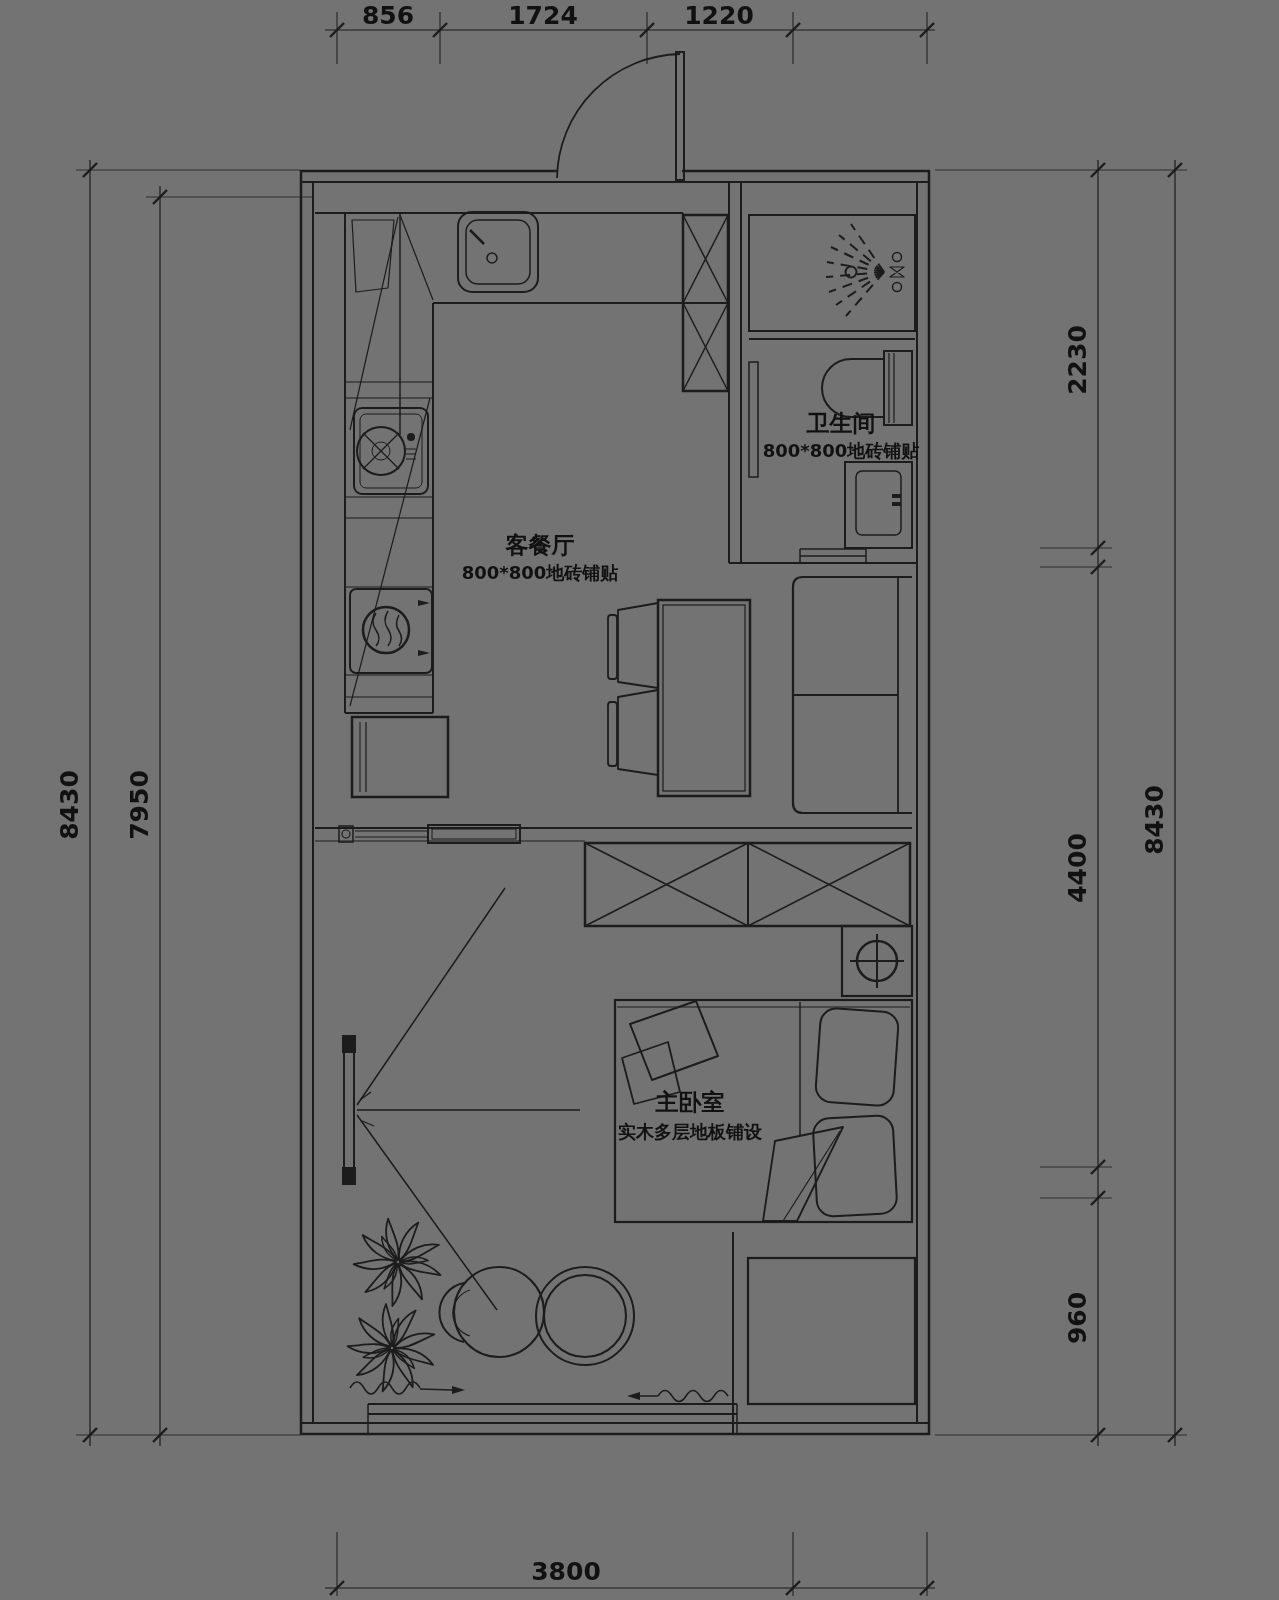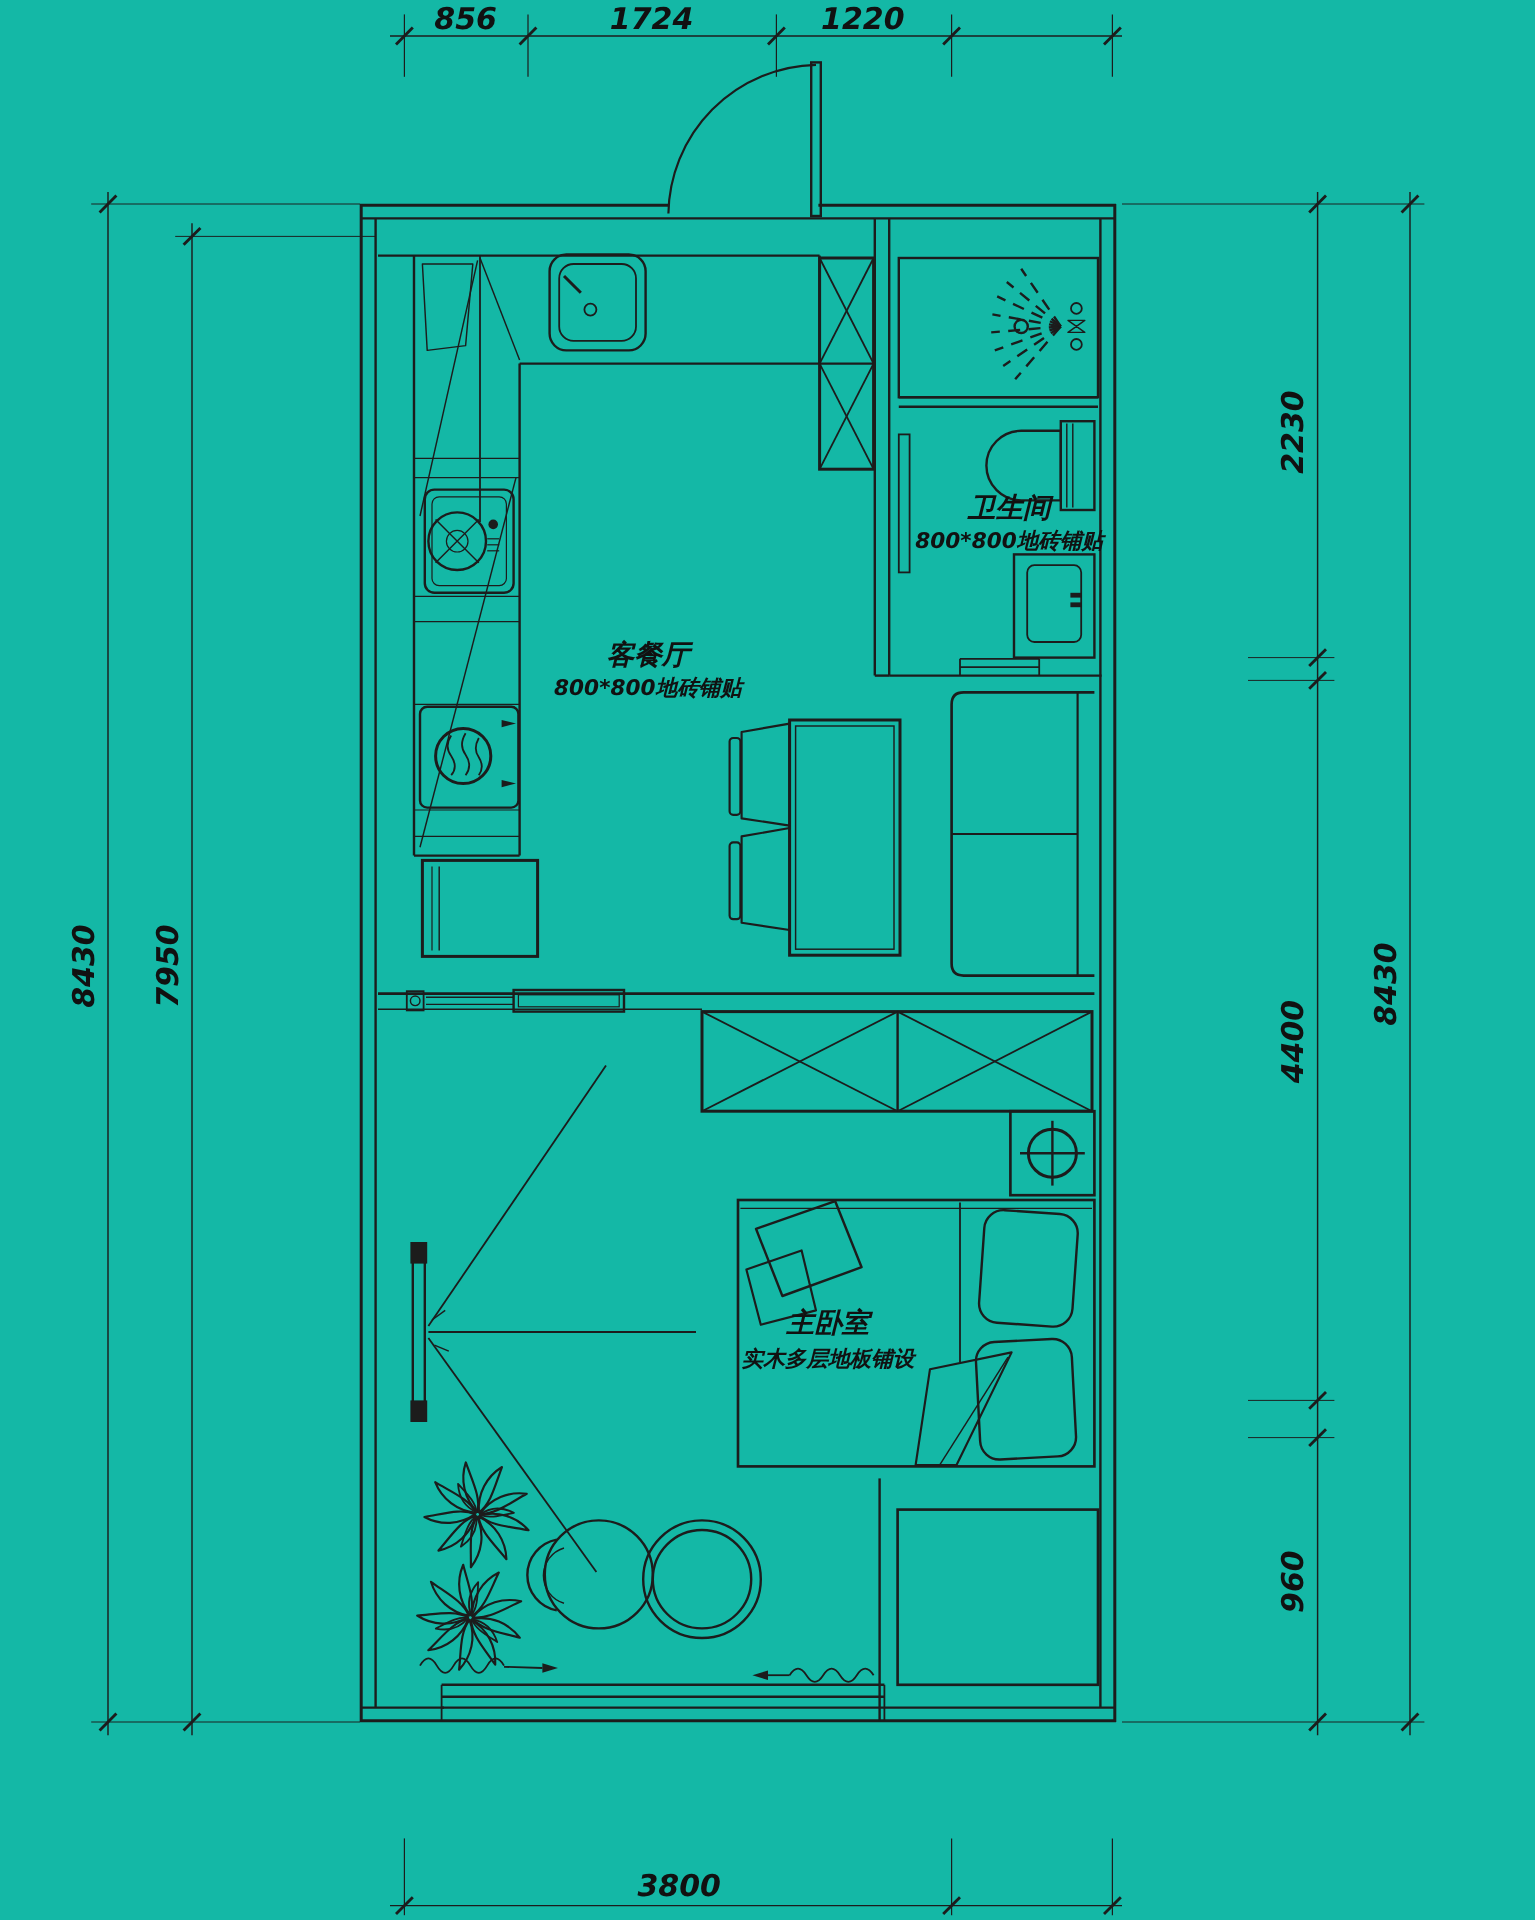--- a/index.html
+++ b/index.html
@@ -1,16 +1,16 @@
 <!DOCTYPE html>
 <html><head>
 <meta charset="utf-8">
 <style>
   html,body{margin:0;padding:0;background:#ffffff;}
-  .stage{position:relative;width:1279px;height:1600px;background:#14b8a6;overflow:hidden;font-style:italic;}
+  .stage{position:relative;width:1279px;height:1600px;background:#737373;overflow:hidden;}
   svg{display:block;}
   svg *{stroke:#1c1c1c;fill:none;stroke-linecap:butt;}
   svg text{stroke:none;fill:#111111;font-family:"DejaVu Sans",sans-serif;font-weight:bold;}
   .s08{stroke-width:.8}.s1{stroke-width:1}.s12{stroke-width:1.2}.s15{stroke-width:1.5}
   .s18{stroke-width:1.8}.s2{stroke-width:2}.s22{stroke-width:2.2}.s25{stroke-width:2.5}
   .tick{stroke-width:2.4}
   .dimtxt{font-size:25px;text-anchor:middle;}
   .roomtxt{font-size:23px;text-anchor:middle;}
   .fintxt{font-size:18px;text-anchor:middle;}
   .fillb{fill:#1c1c1c;stroke:none;}

